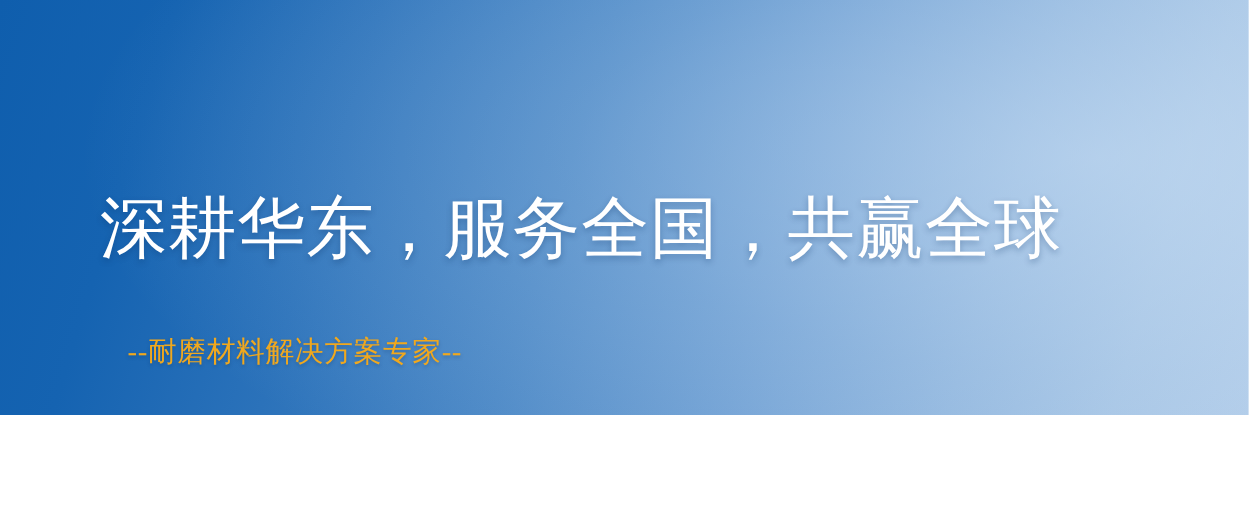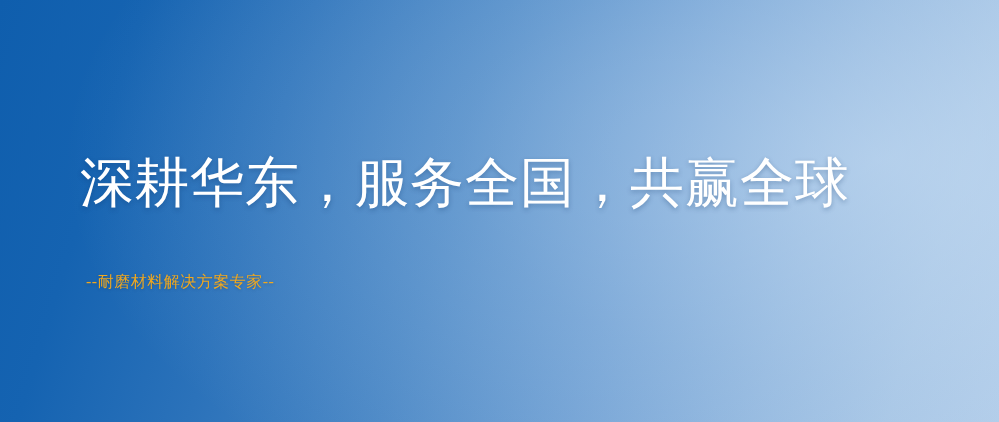--- a/index.html
+++ b/index.html
@@ -4,21 +4,21 @@
 <style>
   html, body {
     margin: 0;
     padding: 0;
     background: #ffffff;
   }
 
   #banner {
     position: relative;
     width: 999px;
-    height: 422px;
+    height: 332px;
     overflow: hidden;
     font-family: "Liberation Sans", sans-serif;
     
     background:
       linear-gradient(107deg,
         #0f5ead 0%,
         #1563b1 13%,
         #2b72ba 28%,
         #4886c5 45%,
         #6b9dd2 62%,
@@ -49,24 +49,24 @@
     line-height: 62px;
     letter-spacing: 1px;
     color: #ffffff;
     white-space: nowrap;
     text-shadow: 0 2px 5px rgba(10,45,95,0.30);
   }
 
   
   .subtitle {
     position: absolute;
-    left: 86px;
+    left: 102px;
     top: 268px;
     font-family: "Liberation Serif", "DejaVu Serif", serif;
-    font-size: 16px;
+    font-size: 23px;
     line-height: 28px;
     letter-spacing: 0.5px;
     color: #f0a81e;
     white-space: nowrap;
     text-shadow: 0 1px 3px rgba(10,45,95,0.28);
   }
 
   
   .logo {
     position: absolute;

